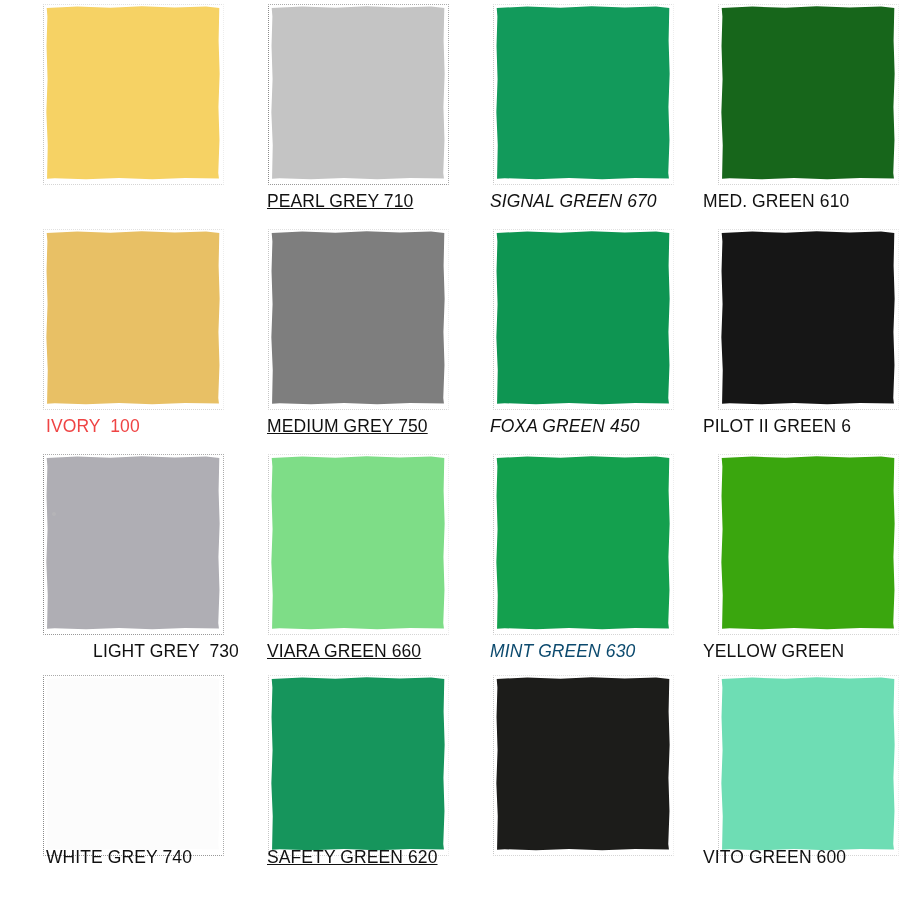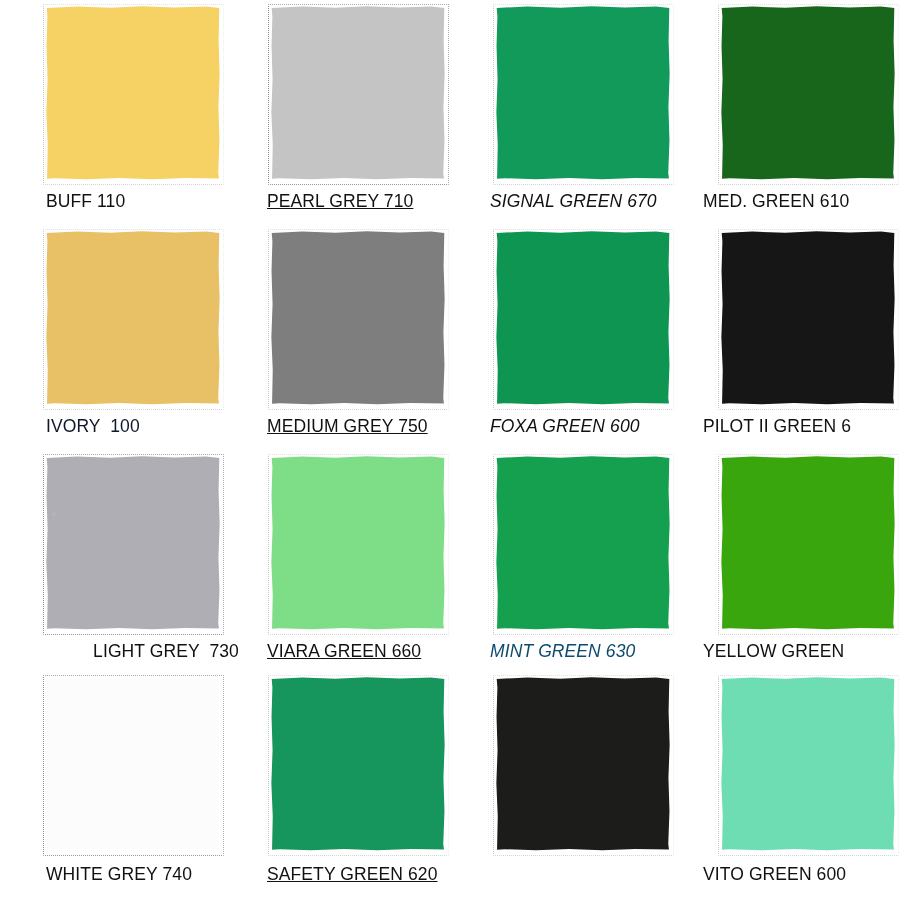--- a/index.html
+++ b/index.html
@@ -111,21 +111,21 @@
     left: 40px;
     font-style: italic;
   }
   .swatch-cell.col-2 .chip-label {
     left: 42px;
     text-decoration: underline;
   }
 
   
   .swatch-cell.row-4 .chip-wrap { top: 2px; }
-  .swatch-cell.row-4 .chip-label { top: 188px; }
+  .swatch-cell.row-4 .chip-label { top: 171px; }
 
   
   .speck {
     position: absolute;
     background: #b9b9b9;
     border-radius: 50%;
     opacity: 0.55;
     pointer-events: none;
   }
 </style>
@@ -134,21 +134,20 @@
 
 <div id="swatch-chart" style="background: rgb(255, 255, 255);">
 
   <div class="swatch-grid">
 
     <div class="swatch-cell row-1 col-1">
       <div class="chip-wrap">
         <div class="chip" style="background: rgb(246, 210, 100);"></div>
         <div class="chip-fringe"></div>
       </div>
-      <div class="chip-label" style="color: rgb(17, 17, 17);">BUFF 110</div>
     </div>
 
     <div class="swatch-cell row-1 col-2">
       <div class="chip-wrap pale">
         <div class="chip" style="background: rgb(196, 196, 196);"></div>
         <div class="chip-fringe"></div>
       </div>
       <div class="chip-label" style="color: rgb(17, 17, 17);">PEARL GREY 710</div>
     </div>
 
@@ -166,37 +165,37 @@
         <div class="chip-fringe"></div>
       </div>
       <div class="chip-label" style="color: rgb(17, 17, 17);">MED. GREEN 610</div>
     </div>
 
     <div class="swatch-cell row-2 col-1">
       <div class="chip-wrap">
         <div class="chip" style="background: rgb(232, 192, 101);"></div>
         <div class="chip-fringe"></div>
       </div>
-      <div class="chip-label" style="color: #0f172a;">IVORY  100</div>
+      <div class="chip-label" style="color: #ef4444;">IVORY  100</div>
     </div>
 
     <div class="swatch-cell row-2 col-2">
       <div class="chip-wrap">
         <div class="chip" style="background: rgb(126, 126, 126);"></div>
         <div class="chip-fringe"></div>
       </div>
       <div class="chip-label" style="color: rgb(17, 17, 17);">MEDIUM GREY 750</div>
     </div>
 
     <div class="swatch-cell row-2 col-3">
       <div class="chip-wrap">
         <div class="chip" style="background: rgb(14, 149, 82);"></div>
         <div class="chip-fringe"></div>
       </div>
-      <div class="chip-label" style="color: rgb(17, 17, 17);">FOXA GREEN 600</div>
+      <div class="chip-label" style="color: rgb(17, 17, 17);">FOXA GREEN 450</div>
     </div>
 
     <div class="swatch-cell row-2 col-4">
       <div class="chip-wrap">
         <div class="chip" style="background: rgb(22, 22, 22);"></div>
         <div class="chip-fringe"></div>
       </div>
       <div class="chip-label" style="color: rgb(17, 17, 17);">PILOT II GREEN 6</div>
     </div>
 

